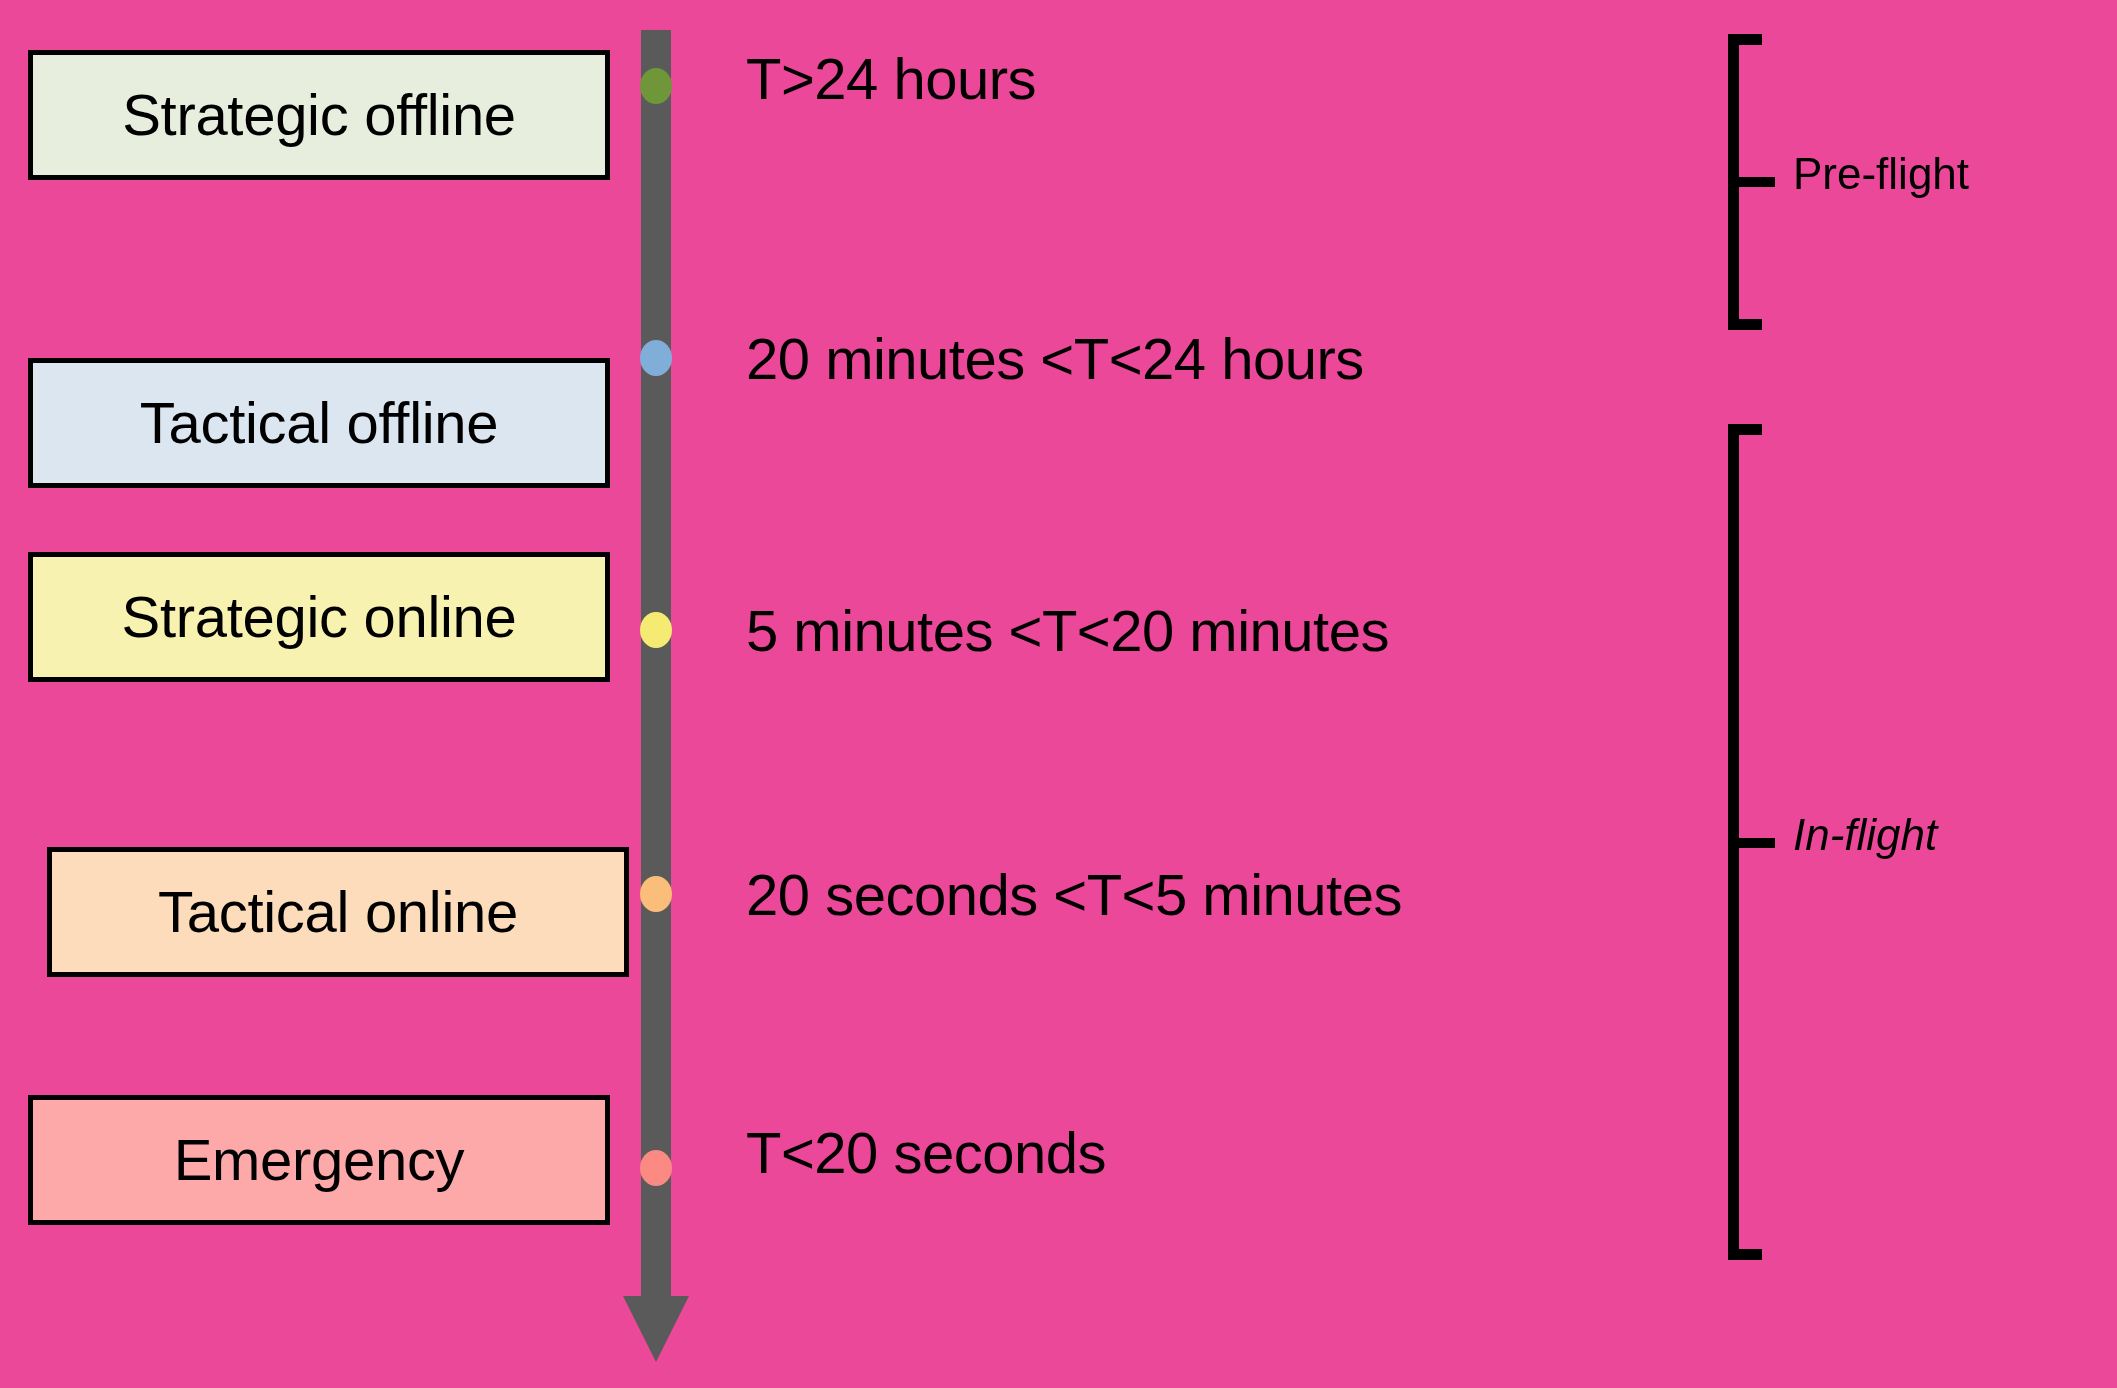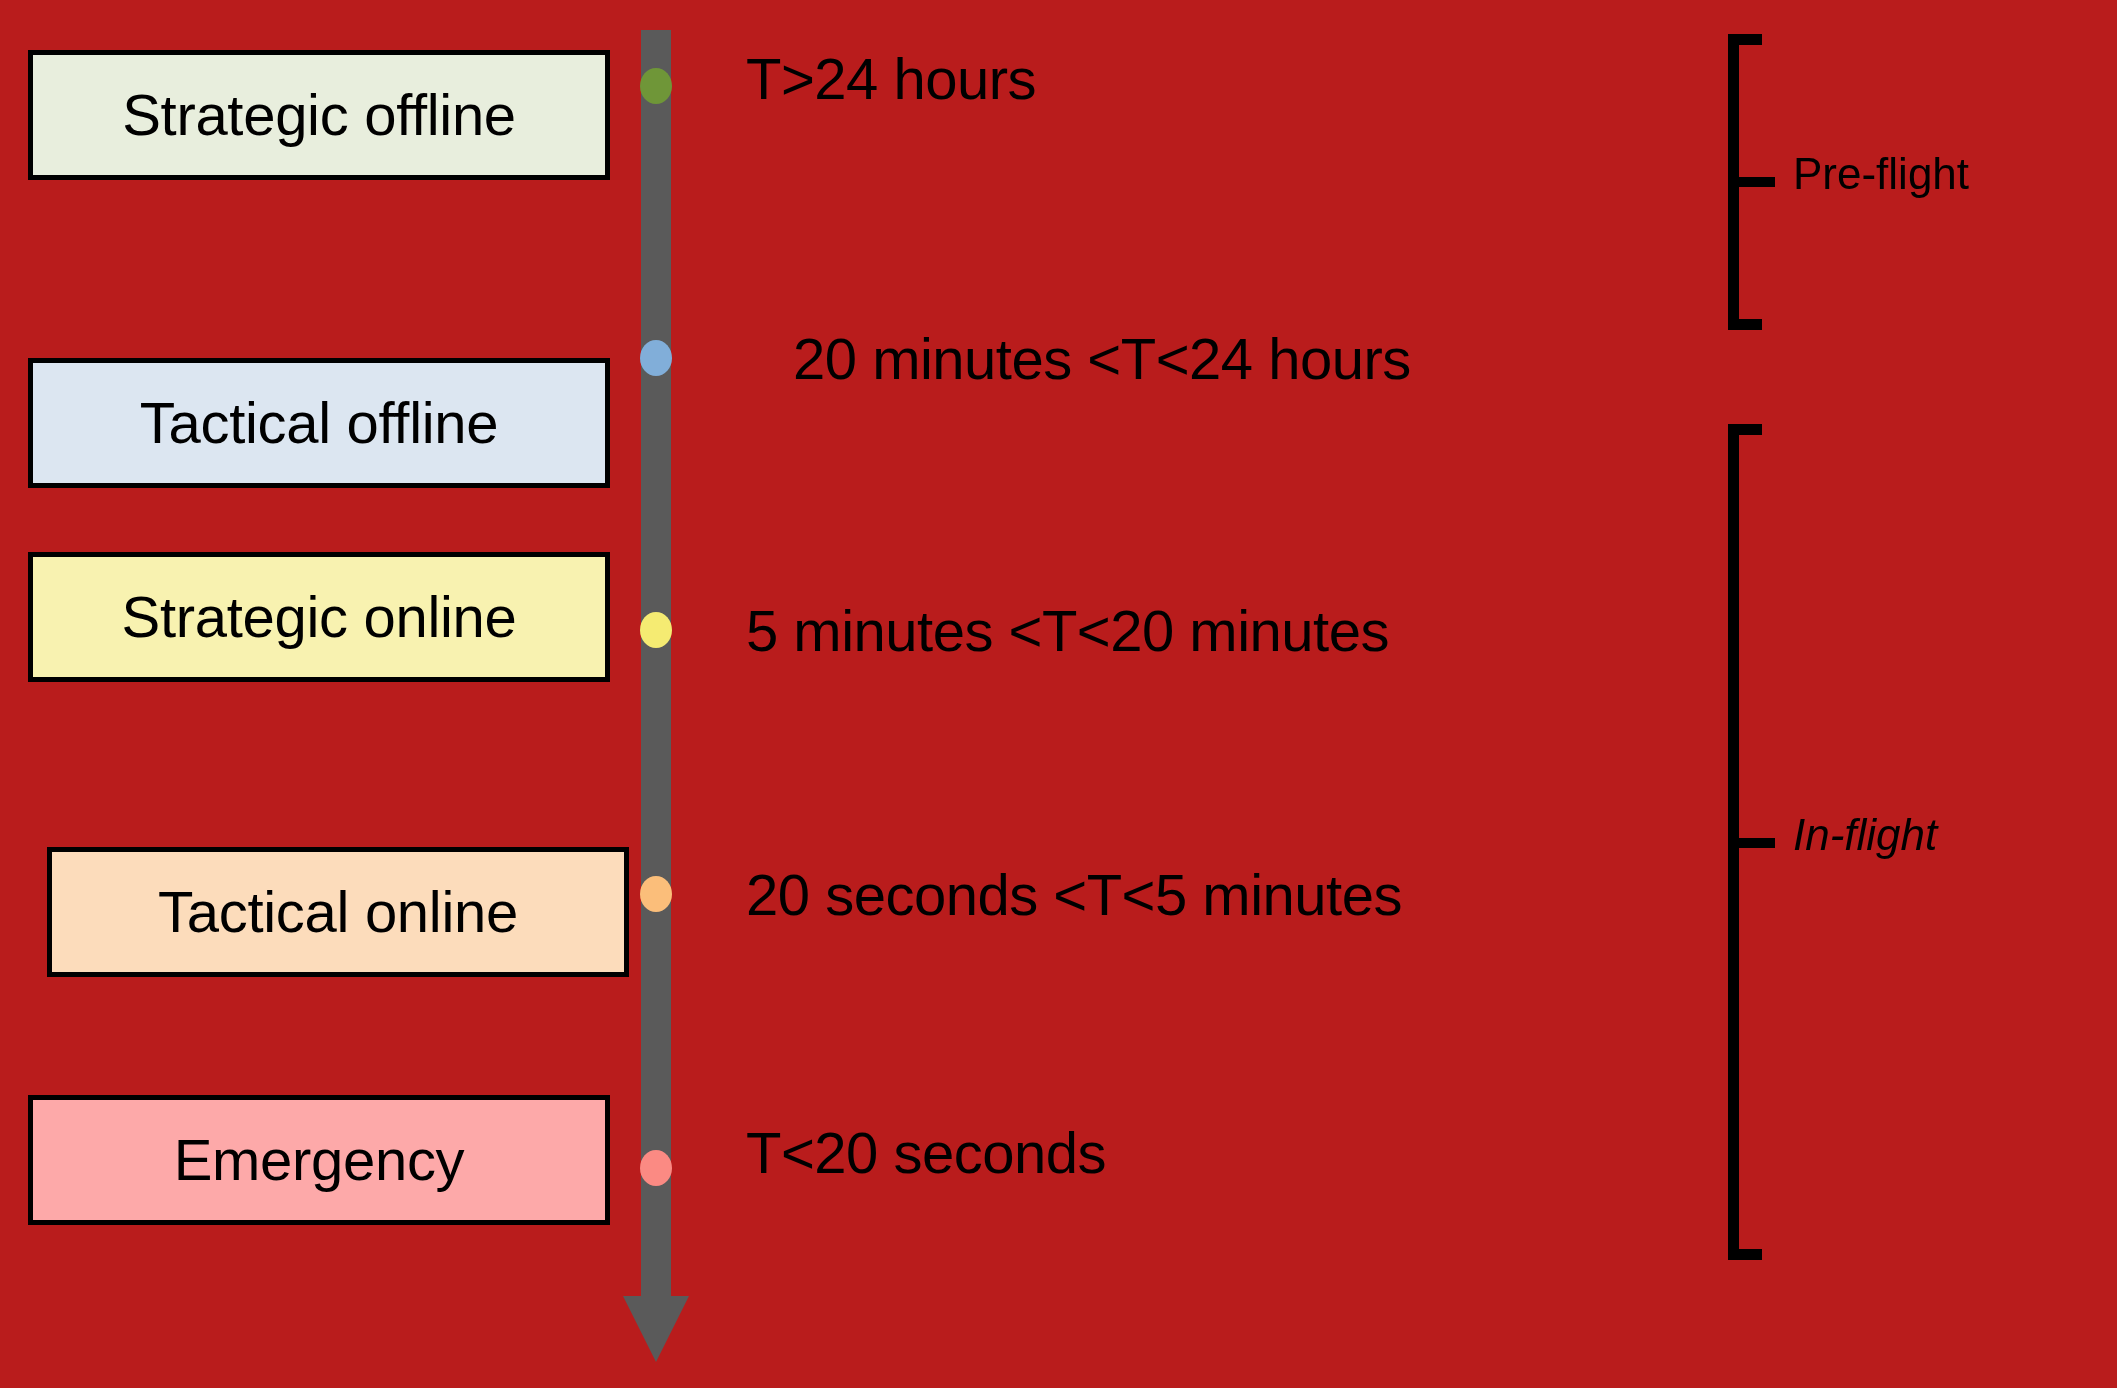--- a/index.html
+++ b/index.html
@@ -4,21 +4,21 @@
 <style>
   html, body {
     margin: 0;
     padding: 0;
     background: #ffffff;
   }
   #stage {
     position: relative;
     width: 2117px;
     height: 1388px;
-    background: #b91c1c;
+    background: #ec4899;
     overflow: hidden;
     font-family: "Liberation Sans", sans-serif;
   }
 
   
   .phase-box {
     position: absolute;
     left: 28px;
     width: 582px;
     height: 130px;
@@ -111,21 +111,21 @@
   <div class="phase-box" style="top:50px; background:#e8eedd;">
     <span class="phase-box-label">Strategic offline</span>
   </div>
   <div class="timeline-dot" style="top:68px; background:#6f9638;"></div>
   <div class="range-label" style="top:50px;">T&gt;24 hours</div>
 
   <div class="phase-box" style="top:311px; background:#dce6f1;margin-top:47px;">
     <span class="phase-box-label">Tactical offline</span>
   </div>
   <div class="timeline-dot" style="top:340px; background:#81aed9;"></div>
-  <div class="range-label" style="top:248px; top:249px; transform:translateY(81px);margin-left:47px;">20 minutes &lt;T&lt;24 hours</div>
+  <div class="range-label" style="top:248px; top:249px; transform:translateY(81px);">20 minutes &lt;T&lt;24 hours</div>
 
   <div class="phase-box" style="top:552px; background:#f8f2b0;">
     <span class="phase-box-label">Strategic online</span>
   </div>
   <div class="timeline-dot" style="top:612px; background:#f5eb72;"></div>
   <div class="range-label" style="top:602px;">5 minutes &lt;T&lt;20 minutes</div>
 
   <div class="phase-box" style="top:847px; background:#fcdcbb;margin-left:19px;">
     <span class="phase-box-label">Tactical online</span>
   </div>

